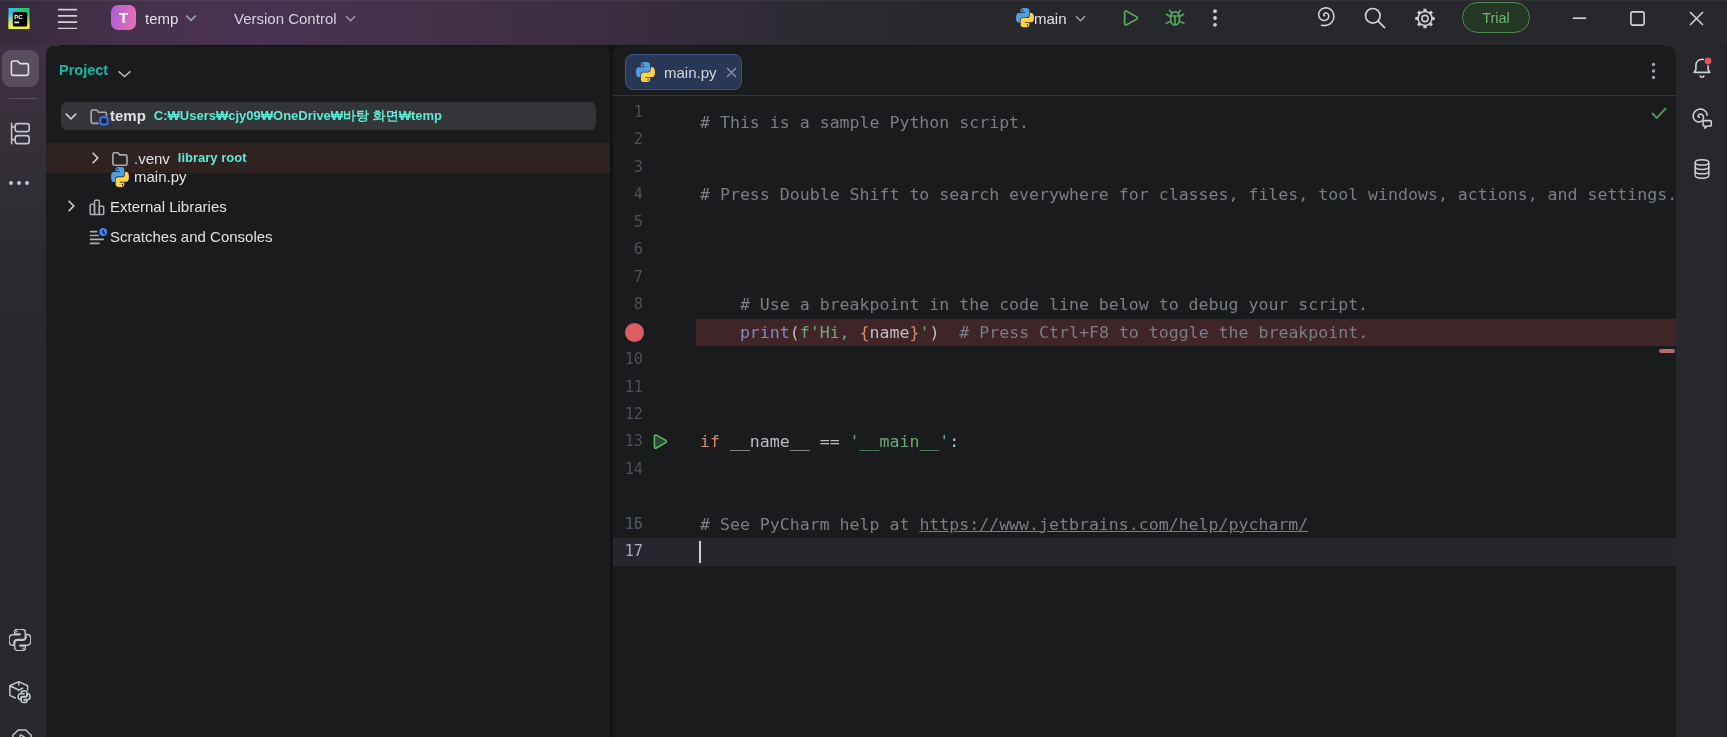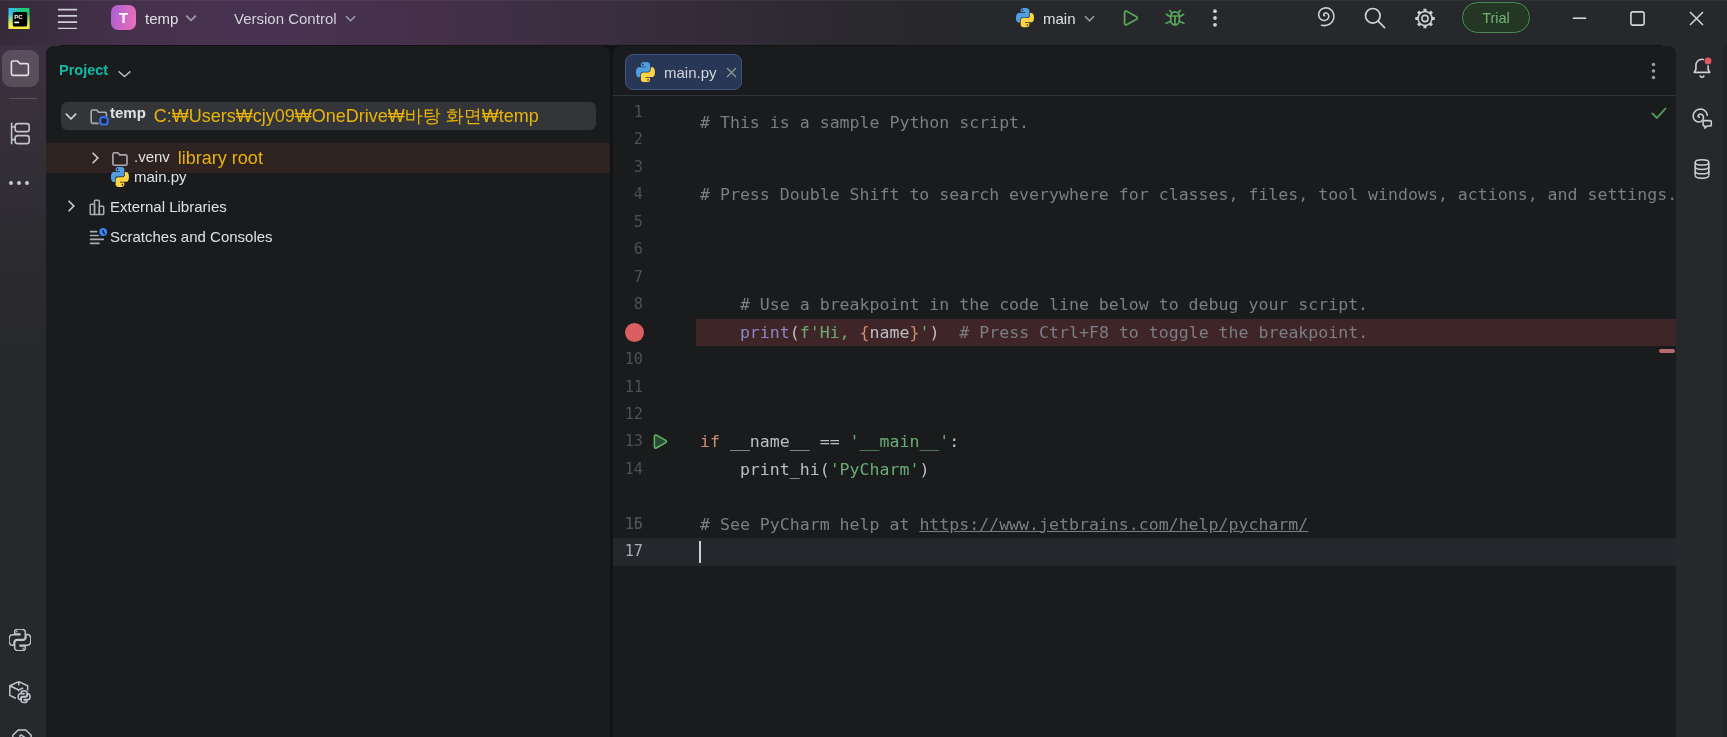--- a/index.html
+++ b/index.html
@@ -35,21 +35,21 @@
   .panel-header{position:absolute;left:0;top:0;width:100%;height:54px;}
   .panel-title{position:absolute;left:13px;top:16px;font-size:14.5px;font-weight:bold;color:#14b8a6;}
   .panel-chevron{position:absolute;left:71px;top:21px;}
   .tree{position:absolute;left:0;top:55px;width:100%;}
   .tree-row{position:absolute;left:0;width:100%;height:30px;}
   .tree-row .row-sel{position:absolute;left:15px;right:14px;top:1px;bottom:1px;background:#333539;border-radius:6px;}
   .tree-row.excluded{background:#2e2320;}
   .tree-el{position:absolute;top:50%;transform:translateY(-50%);}
   .tree-el.ticon{top:calc(50% + 1px);}
   .tree-name{font-size:15px;color:#dfe1e5;white-space:pre;}
-  .tree-hint{font-size:18px;color:#eab308;white-space:pre;}
+  .tree-hint{font-size:13px;color:#5eead4;white-space:pre;font-weight:bold;}
   
   .tabbar{position:absolute;left:0;top:0;width:100%;height:50px;border-bottom:1px solid #313438;}
   .tab{position:absolute;left:12px;top:8px;width:117px;height:36px;background:#283755;
     border:1px solid #3e5584;border-radius:8px;display:flex;align-items:center;}
   .tab-label{font-size:15px;color:#d3d5db;margin-left:9px;}
   .tab-close{margin-left:9px;}
   .tabbar-kebab{position:absolute;left:1030px;top:15px;width:20px;height:20px;}
   .editor-body{position:absolute;left:0;top:51px;right:0;bottom:0;overflow:hidden;
     font-family:"DejaVu Sans Mono",monospace;font-size:16.57px;}
   .bg-line{position:absolute;left:0;right:0;height:27.45px;}
@@ -110,21 +110,21 @@
       <span class="tb-label" style="color:#d2d4da">Version Control</span>
       <svg style="margin-left:7px" width="13" height="9" viewBox="0 0 13 9" fill="none" stroke="#9da0a8" stroke-width="1.6">
           <path d="M2 2.2l4.5 4.5L11 2.2"></path>
         </svg>
     </div>
     <div class="tb-item" style="left:1016px">
       <svg width="18" height="19.5" viewBox="0 0 256 256" preserveAspectRatio="none">
         <path fill="#509de2" d="M126.9.07c-64.8 0-60.8 28.1-60.8 28.1l.07 29.1h61.9v8.7H41.6S.14 61.4.14 126.8c0 65.4 36.2 63.1 36.2 63.1h21.6v-30.4s-1.2-36.2 35.6-36.2h61.4s34.5.56 34.5-33.3V34S194.7.07 126.9.07zM92.8 19.7a11.1 11.1 0 0 1 11.1 11.1 11.1 11.1 0 0 1-11.1 11.1 11.1 11.1 0 0 1-11.1-11.1 11.1 11.1 0 0 1 11.1-11.1z"></path>
         <path fill="#ffd343" d="M128.8 254.1c64.8 0 60.8-28.1 60.8-28.1l-.07-29.1H127.6v-8.7h86.4s41.5 4.7 41.5-60.7c0-65.4-36.2-63.1-36.2-63.1h-21.6v30.4s1.2 36.2-35.6 36.2h-61.4s-34.5-.56-34.5 33.3v56S61 254.1 128.8 254.1zM163 234.5a11.1 11.1 0 0 1-11.1-11.1 11.1 11.1 0 0 1 11.1-11.1 11.1 11.1 0 0 1 11.1 11.1 11.1 11.1 0 0 1-11.1 11.1z"></path>
       </svg>
-      <span class="tb-label" style="margin-left:9px">main</span>
+      <span class="tb-label" style="">main</span>
       <svg style="margin-left:7px" width="13" height="9" viewBox="0 0 13 9" fill="none" stroke="#9da0a8" stroke-width="1.6">
           <path d="M2 2.2l4.5 4.5L11 2.2"></path>
         </svg>
     </div>
     <div class="tb-item icon-btn" style="left:1120px;width:20px">
       <svg width="17" height="18" viewBox="0 0 17 18" fill="none" stroke="#57a65c" stroke-width="1.8" stroke-linejoin="round">
         <path d="M2.6 3.4c0-1 1.1-1.7 2-1.2l10 5.6c.9.5.9 1.9 0 2.4l-10 5.6c-.9.5-2-.2-2-1.2V3.4z"></path>
       </svg>
     </div>
     <div class="tb-item icon-btn" style="left:1164px;width:22px">
@@ -350,21 +350,20 @@
             <div class="code-line" style="top: 194.15px;"><span class="tk-p">    </span><span class="tk-c"># Use a breakpoint in the code line below to debug your script.</span></div>
             <div class="code-line" style="top: 221.6px;"><span class="tk-p">    </span><span class="tk-b">print</span><span class="tk-p">(</span><span class="tk-s">f'Hi, </span><span class="tk-o">{</span><span class="tk-p">name</span><span class="tk-o">}</span><span class="tk-s">'</span><span class="tk-p">)  </span><span class="tk-c"># Press Ctrl+F8 to toggle the breakpoint.</span></div>
             <div class="gut-num" style="top: 249.05px;">10</div>
             <div class="code-line" style="top: 249.05px;"></div>
             <div class="gut-num" style="top: 276.5px;">11</div>
             <div class="code-line" style="top: 276.5px;"></div>
             <div class="gut-num" style="top: 303.95px;">12</div>
             <div class="gut-num" style="top: 331.4px;">13</div>
             <div class="code-line" style="top: 331.4px;"><span class="tk-k">if</span><span class="tk-p"> __name__ == </span><span class="tk-s">'__main__'</span><span class="tk-p">:</span></div>
             <div class="gut-num" style="top: 358.85px;">14</div>
-            <div class="code-line" style="top: 358.85px;"><span class="tk-p">    print_hi(</span><span class="tk-s">'PyCharm'</span><span class="tk-p">)</span></div>
             <div class="gut-num" style="top: 374px; margin-top: 40px;">15</div>
             <div class="code-line" style="top: 386.3px;"></div>
             <div class="gut-num" style="top: 413.75px;">16</div>
             <div class="code-line" style="top: 413.75px;"><span class="tk-c"># See PyCharm help at </span><span class="tk-u">https://www.jetbrains.com/help/pycharm/</span></div>
             <div class="gut-num current" style="top: 441.2px;">17</div>
             <div class="code-line" style="top: 441.2px;"></div>
             <div style="position: absolute; left: 11.5px; top: 225.9px; width: 19px; height: 19px; border-radius: 50%; background: rgb(219, 94, 96);"></div>
             <div style="position: absolute; left: 39px; top: 336px; width: 17px; height: 18px;">
               <svg width="16" height="18" viewBox="0 0 16 18" fill="#2b4a33" stroke="#5fb865" stroke-width="1.5" stroke-linejoin="round">
                 <path d="M2.4 3.2c0-1 1.1-1.6 2-1.1l9.4 5.3c.9.5.9 1.8 0 2.3L4.4 15c-.9.5-2-.1-2-1.1V3.2z"></path>

